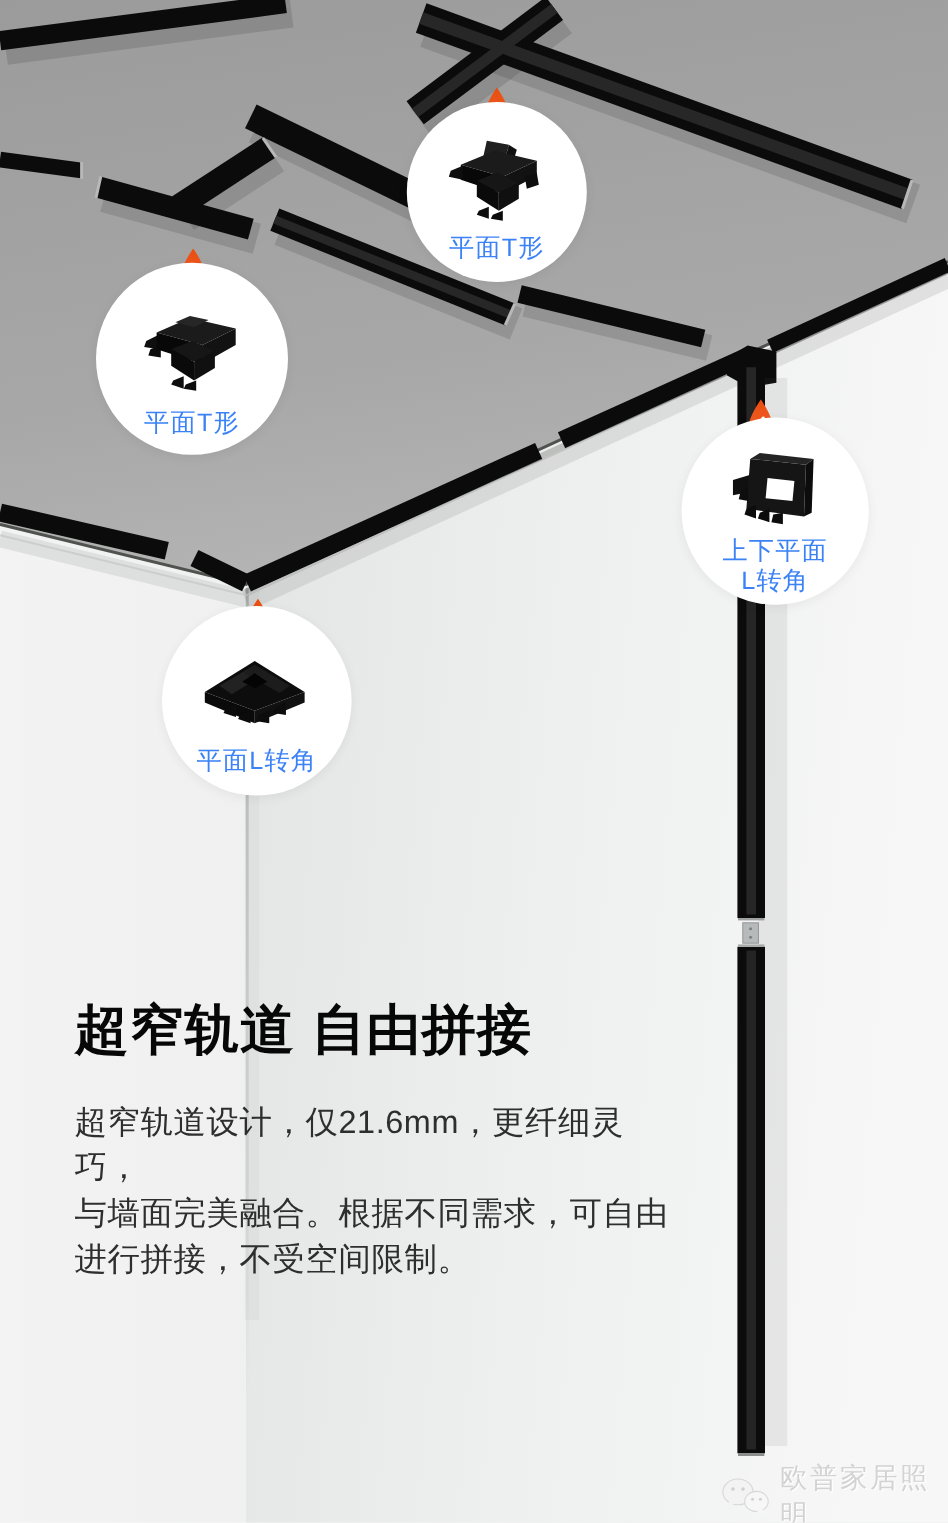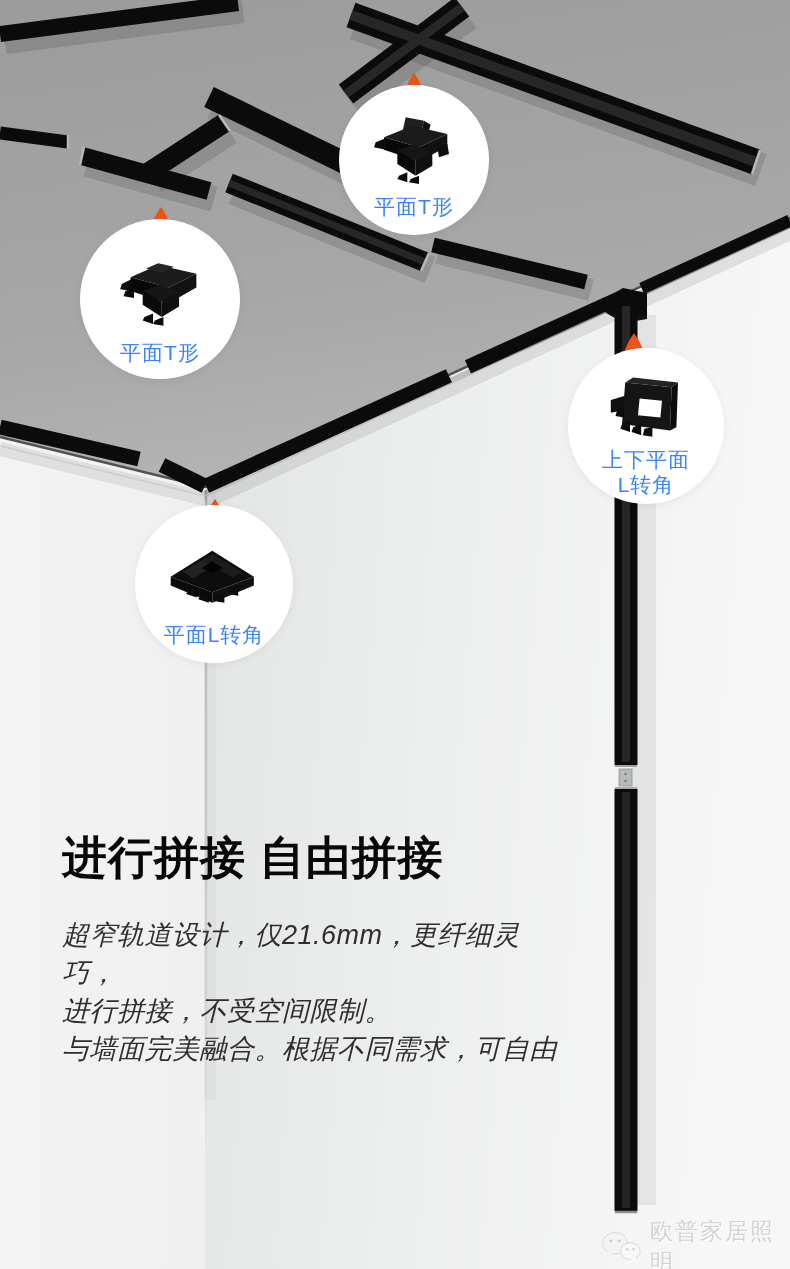--- a/index.html
+++ b/index.html
@@ -17,21 +17,21 @@
                 color:#3b82f6;font-size:21px;letter-spacing:1px;line-height:25px;}
   .badge{position:absolute;width:30px;height:41px;}
   .badge svg{position:absolute;left:0;top:0;}
   .badge .num{position:absolute;left:0;top:13px;width:100%;text-align:center;
               color:#ffffff;font-size:21px;line-height:22px;}
 
   
   .headline{position:absolute;left:62px;top:828px;margin:0;
             font-size:45px;font-weight:700;color:#070707;letter-spacing:1px;}
   .para{position:absolute;left:62px;top:916px;width:500px;
-        font-size:27px;line-height:38px;color:#2e2e2e;letter-spacing:0.5px;font-style:italic;}
+        font-size:27px;line-height:38px;color:#2e2e2e;letter-spacing:0.5px;}
 
   
   .watermark{position:absolute;left:601px;top:1216px;display:flex;align-items:center;gap:8px;}
   .watermark .wm-text{font-size:23px;letter-spacing:2px;color:#d2d3d2;
                       text-shadow:1px 1px 0 rgba(255,255,255,0.95);}
 </style>
 </head>
 <body>
 
 <div class="stage">
@@ -245,25 +245,25 @@
         <polygon points="24,62 32,58 32,72 22,70" fill="#0d0d0d"></polygon>
         <polygon points="30,80 40,76 40,90 28,86" fill="#0c0c0c"></polygon>
         <polygon points="44,84 54,80 54,94 42,90" fill="#0b0b0b"></polygon>
         <polygon points="58,86 68,84 68,96 56,94" fill="#0c0c0c"></polygon>
       </svg>
       <div class="bubble-label" style="bottom:32px;">上下平面</div>
       <div class="bubble-label" style="bottom:7px;">L转角</div>
     </div>
   </div>
 
-  <h1 class="headline">进行拼接 自由拼接</h1>
+  <h1 class="headline">超窄轨道 自由拼接</h1>
   <div class="para">
     <div>超窄轨道设计，仅21.6mm，更纤细灵巧，</div>
+    <div>与墙面完美融合。根据不同需求，可自由</div>
     <div>进行拼接，不受空间限制。</div>
-    <div>与墙面完美融合。根据不同需求，可自由</div>
   </div>
 
   <div class="watermark">
     <svg width="44" height="34" viewBox="0 0 44 34">
       <ellipse cx="15" cy="13" rx="13.5" ry="11.5" fill="#f2f3f2" stroke="#d7d8d7" stroke-width="1"></ellipse>
       <polygon points="7,21 5,28 13,23" fill="#f2f3f2"></polygon>
       <circle cx="10.5" cy="10.5" r="1.6" fill="#cfd0cf"></circle>
       <circle cx="19.5" cy="10.5" r="1.6" fill="#cfd0cf"></circle>
       <ellipse cx="31.5" cy="21.5" rx="10.5" ry="9" fill="#f6f7f6" stroke="#d7d8d7" stroke-width="1"></ellipse>
       <polygon points="37,28.5 40,33 31,30" fill="#f6f7f6"></polygon>

